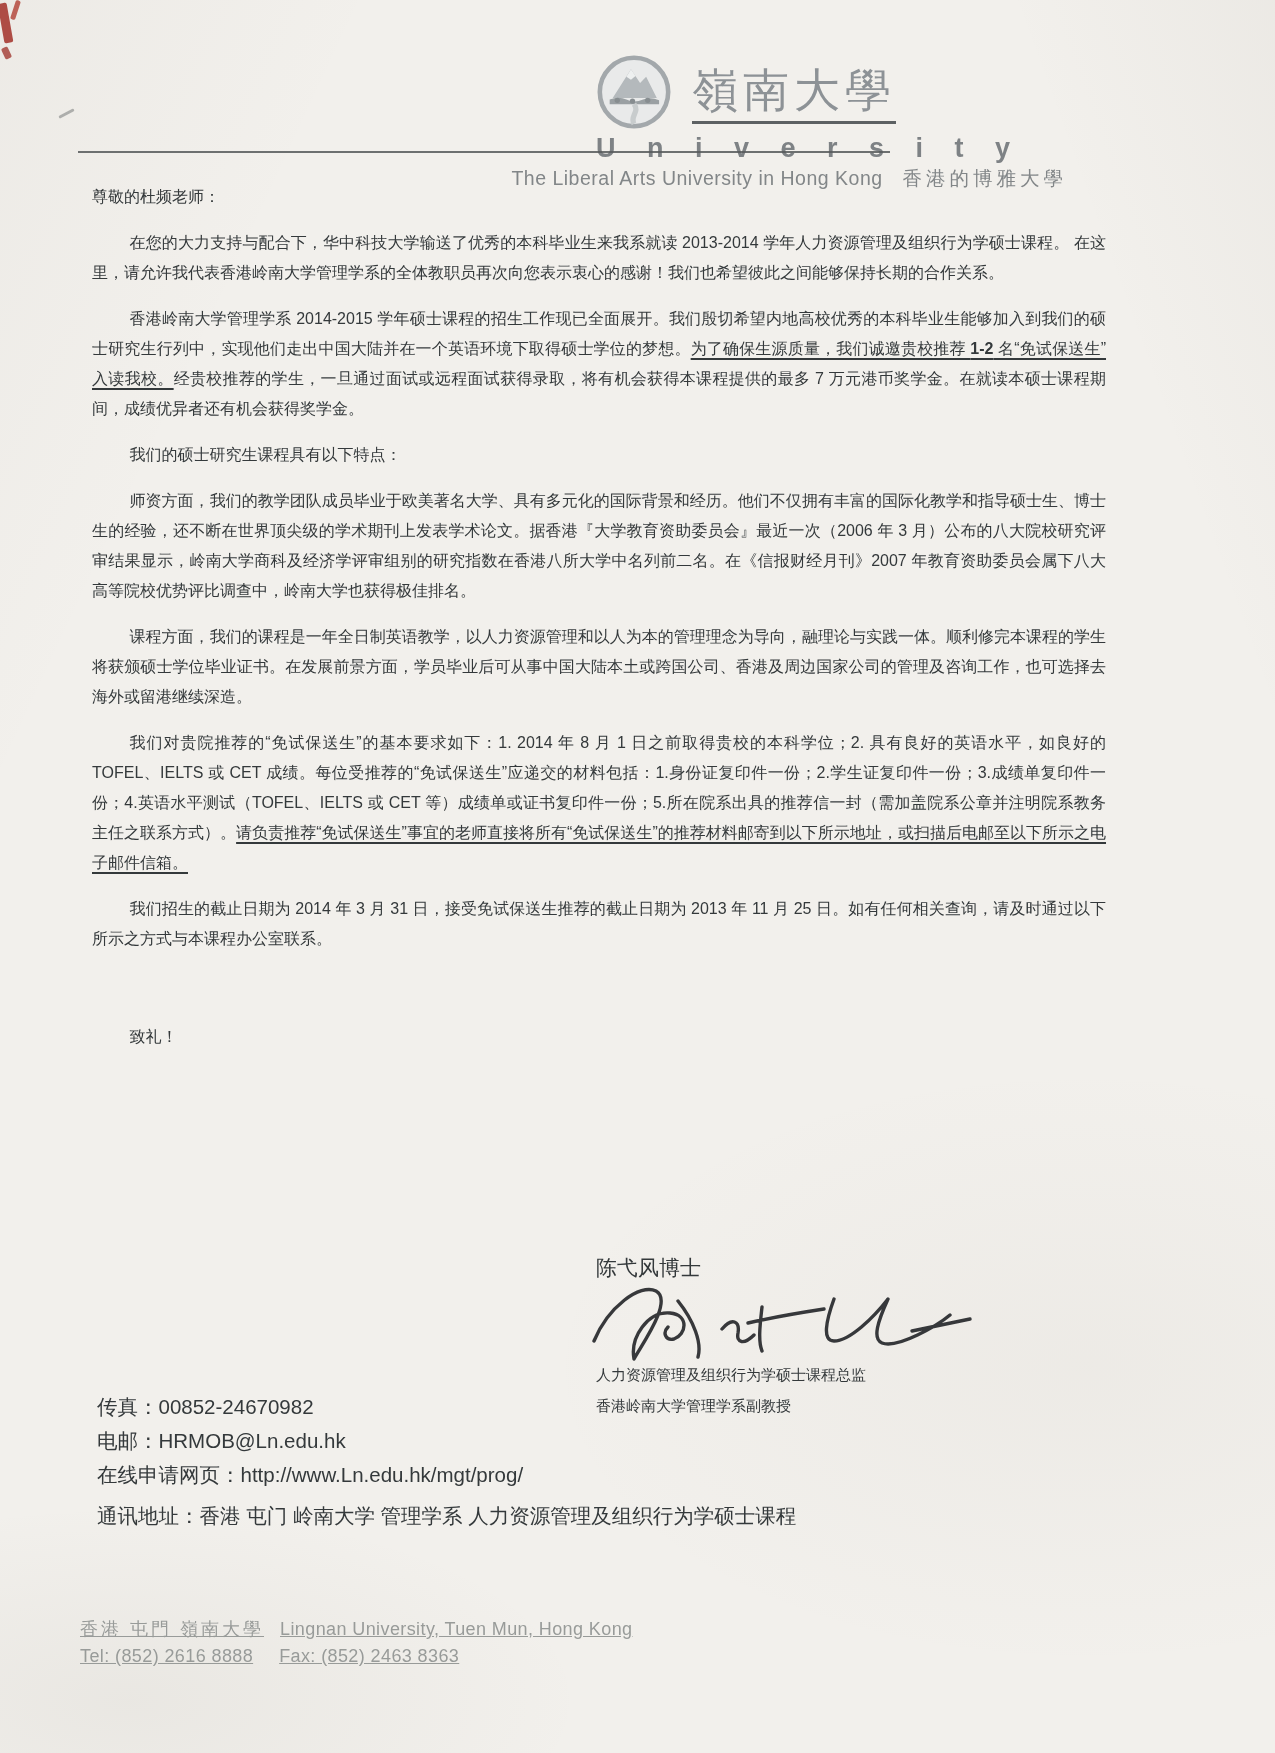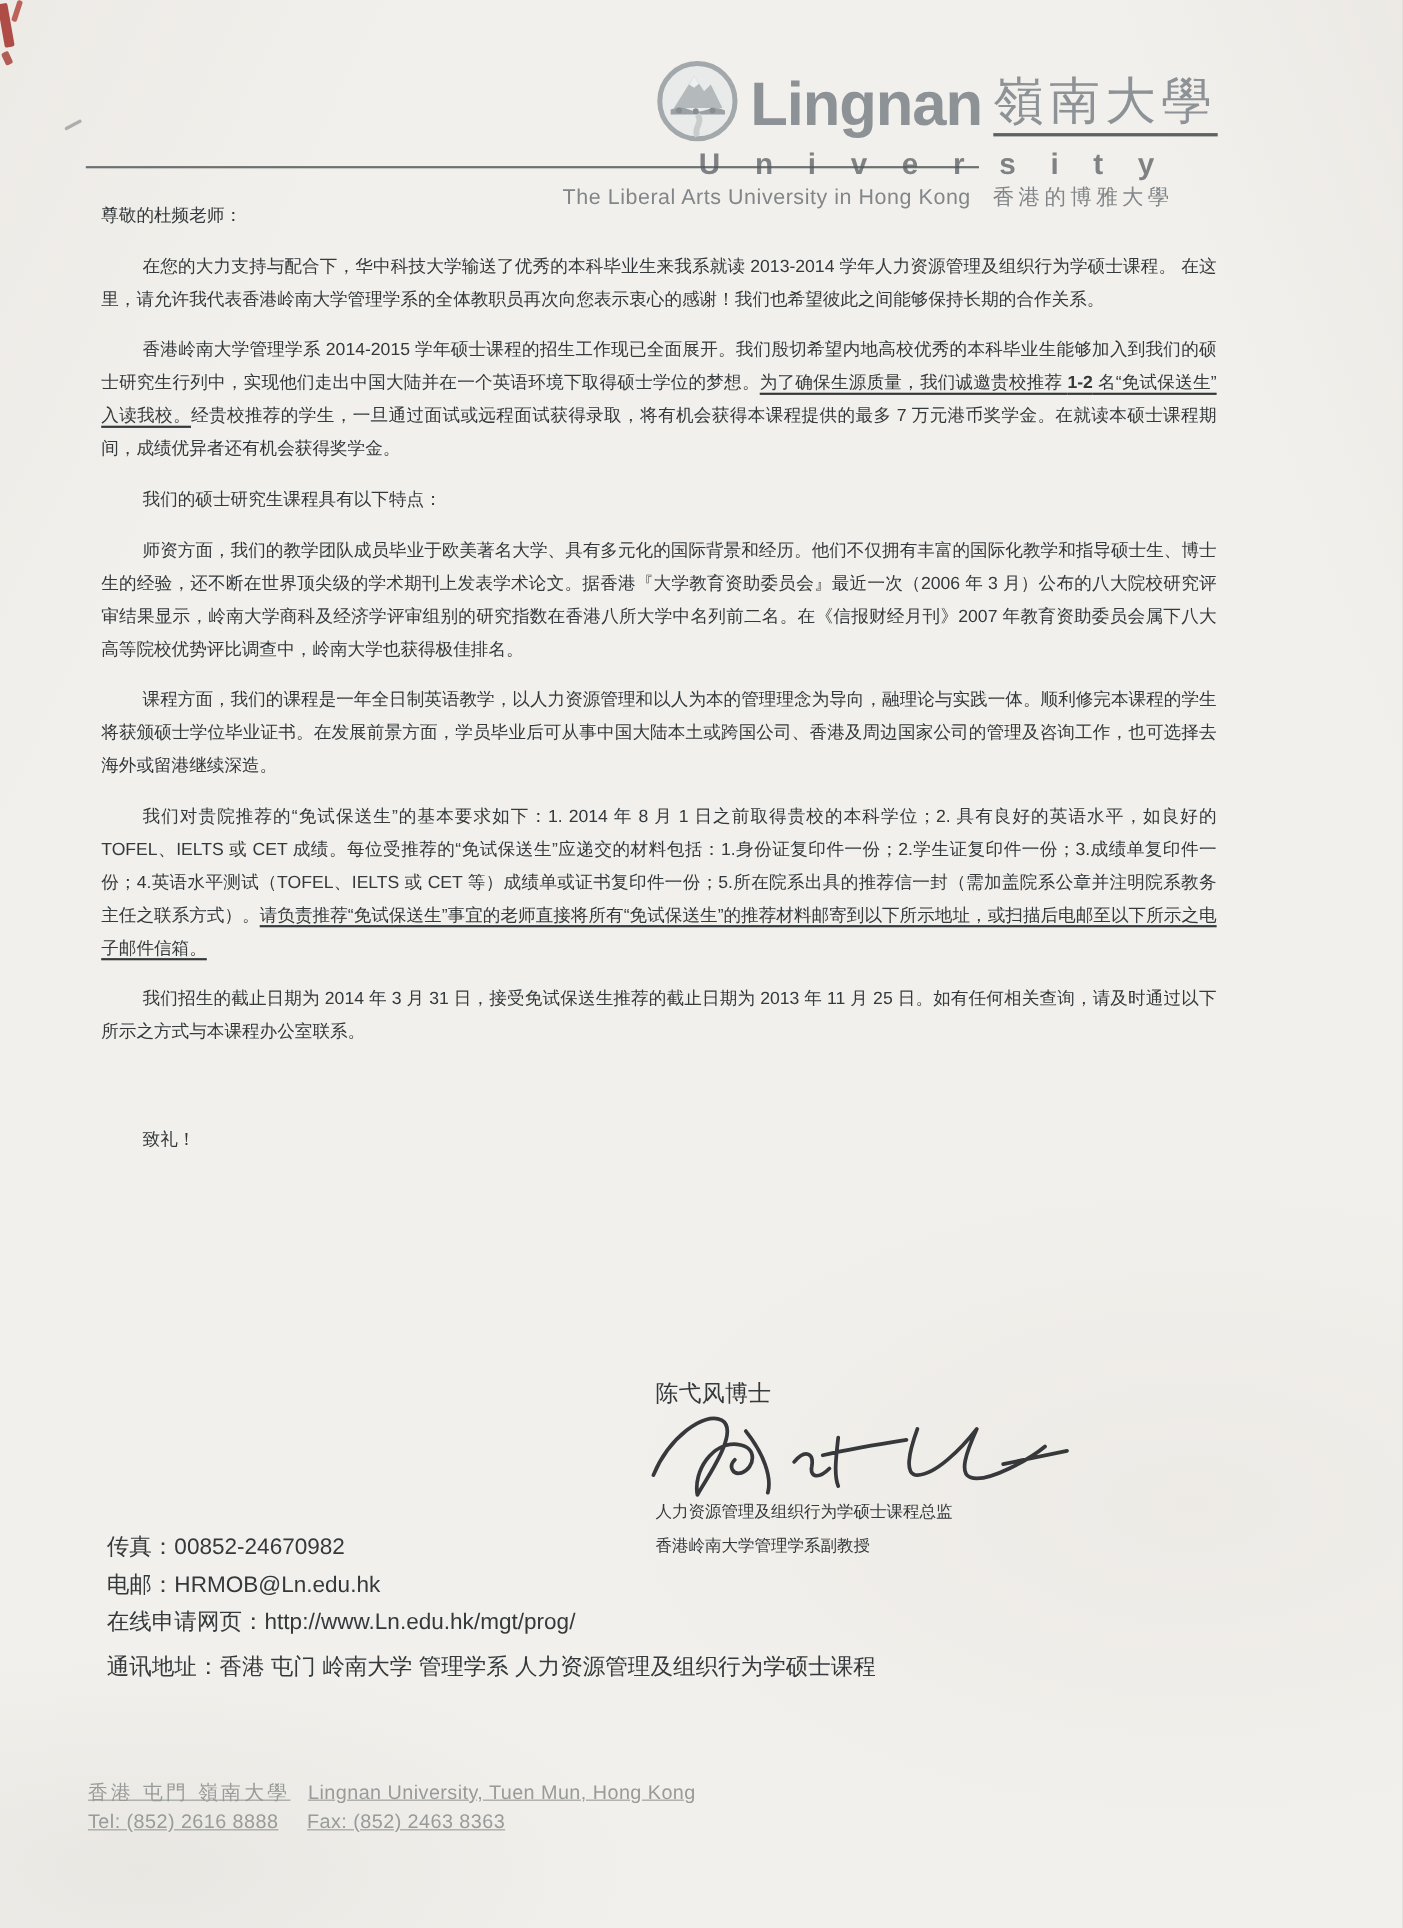--- a/index.html
+++ b/index.html
@@ -102,21 +102,20 @@
           <circle cx="50" cy="50" r="45" fill="#e9eaea" stroke="#a3a8ab" stroke-width="6"></circle>
           <path d="M22 58 L46 20 L58 38 L66 30 L80 58 Z" fill="#b4b9bc"></path>
           <path d="M40 30 L46 20 L52 29 L46 34 Z" fill="#eef0f0"></path>
           <path d="M18 60 Q30 55 40 60 Q50 65 62 60 Q72 56 83 61 L83 66 L18 66 Z" fill="#9aa0a3"></path>
           <path d="M50 92 C 44 82 58 76 50 66" fill="none" stroke="#c8cccd" stroke-width="7"></path>
           <circle cx="28" cy="61" r="3.5" fill="#878d90"></circle>
           <circle cx="48" cy="62" r="3.5" fill="#878d90"></circle>
           <circle cx="68" cy="61" r="3.5" fill="#878d90"></circle>
         </svg>
       </span>
-      <span class="wordmark-en">Lingnan</span>
       <span class="wordmark-zh">嶺南大學</span>
     </div>
     <div class="university-row">U n i v e r s i t y</div>
   </div>
   <div class="page-rule"></div>
   <div class="tagline">
     <span class="en">The Liberal Arts University in Hong Kong</span>
     <span class="zh">香港的博雅大學</span>
   </div>
 

